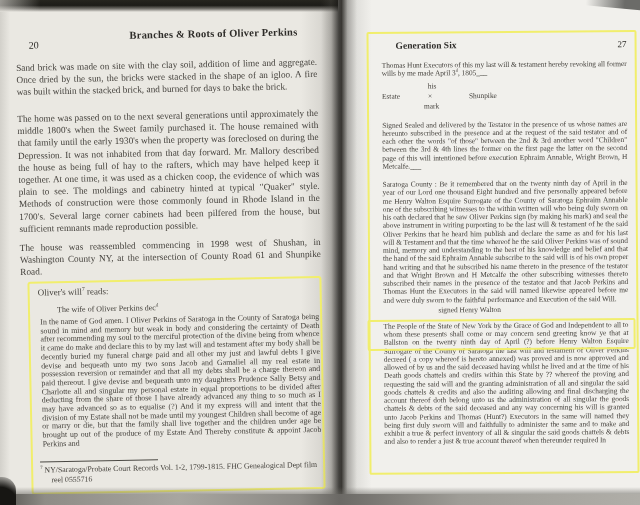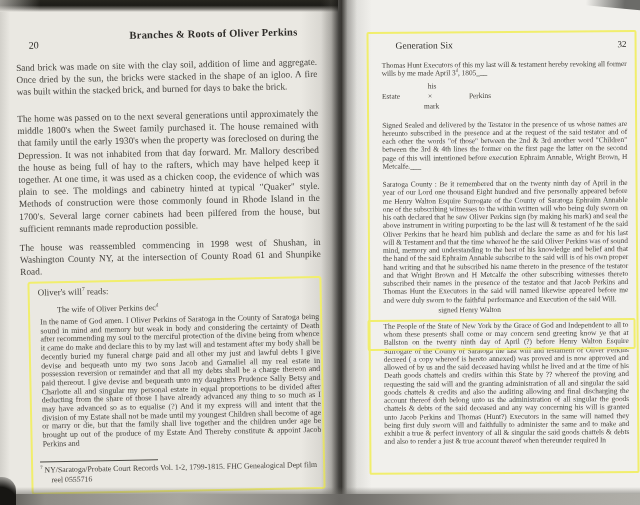--- a/index.html
+++ b/index.html
@@ -60,21 +60,21 @@
   .will-body{font-size:7.9px;line-height:8.7px;}
   sup{font-size:.62em;vertical-align:super;line-height:0;}
   .fn-rule{border-top:1px solid #4a4843;}
   .footnote{font-size:7.8px;line-height:9.5px;color:var(--ink);padding-left:11px;text-indent:-11px;text-align:left;}
 
   
   .rbox{position:absolute;left:368px;top:31px;width:270px;min-height:443px;
     border:2px solid var(--highlight);border-radius:2px;padding:5px 8px 8px 13px;}
   .rbox p{font-size:7.4px;line-height:8.25px;letter-spacing:-0.04px;}
   .rp-head{display:flex;justify-content:space-between;align-items:baseline;padding-left:14px;padding-top:2px;}
-  .rp-title{font-size:9.5px;font-weight:normal;color:var(--ink-strong);}
+  .rp-title{font-size:9.5px;font-weight:bold;color:var(--ink-strong);}
   .rp-num{font-size:9px;color:var(--ink-strong);}
   .rp1{margin-top:11px;}
   .sig{margin-top:3px;font-size:7.4px;line-height:10px;color:var(--ink);}
   .sig-his{padding-left:46px;}
   .sig-row2 span:first-child{display:inline-block;width:46px;}
   .sig-row2 .mark-x{display:inline-block;width:41px;}
   .sig-mark{padding-left:42px;}
   .rp2{margin-top:10px;}
   .rp3{margin-top:10px;}
   .rp-signed{font-size:7.4px;line-height:9px;color:var(--ink);padding-left:55px;margin-top:1px;}
@@ -117,31 +117,31 @@
     <div class="abs footnote" style="left:36px;top:463px;width:284px;">
       <sup>7</sup><span> NY/Saratoga/Probate Court Records Vol. 1-2, 1799-1815.  FHC Genealogical Dept film reel 0555716</span>
     </div>
   </div>
 
   <div class="layer right-layer">
     <div class="rbox">
 
       <div class="rp-head">
         <span class="rp-title">Generation Six</span>
-        <span class="rp-num">32</span>
+        <span class="rp-num">27</span>
       </div>
 
       <p class="t rp1">
         <span>Thomas Hunt Executors of this my last will &amp; testament hereby revoking all former wills by me made April 3</span><sup>d</sup><span>, 1805___</span>
       </p>
 
       <div class="sig">
         <div class="sig-his">his</div>
         <div class="sig-row2">
-          <span>Estate</span><span class="mark-x">×</span><span>Perkins</span>
+          <span>Estate</span><span class="mark-x">×</span><span>Shunpike</span>
         </div>
         <div class="sig-mark">mark</div>
       </div>
 
       <p class="t rp2">Signed Sealed and delivered by the Testator in the presence of us whose names are hereunto subscribed in the presence and at the request of the said testator and of each other the words "of those" between the 2nd &amp; 3rd another word "Children" between the 3rd &amp; 4th lines the former on the first page the latter on the second page of this will intentioned before execution Ephraim Annable, Wright Brown, H Metcalfe.___</p>
 
       <p class="t rp3">Saratoga County :  Be it remembered that on the twenty ninth day of April in the year of our Lord one thousand Eight hundred and five personally appeared before me Henry Walton Esquire Surrogate of the County of Saratoga Ephraim Annable one of the subscribing witnesses to the within written will who being duly sworn on his oath declared that he saw Oliver Perkins sign (by making his mark) and seal the above instrument in writing purporting to be the last will &amp; testament of he the said Oliver Perkins that he heard him publish and declare the same as and for his last will &amp; Testament and that the time whereof he the said Oliver Perkins was of sound mind, memory and understanding to the best of his knowledge and belief and that the hand of the said Ephraim Annable subscribe to the said will is of his own proper hand writing and that he subscribed his name thereto in the presence of the testator and that Wright Brown and H Metcalfe the other subscribing witnesses thereto subscribed their names in the presence of the testator and that Jacob Perkins and Thomas Hunt the Executors in the said will named likewise appeared before me and were duly sworn to the faithful performance and Execution of the said Will.</p>
 
       <div class="rp-signed">signed Henry Walton</div>
 

